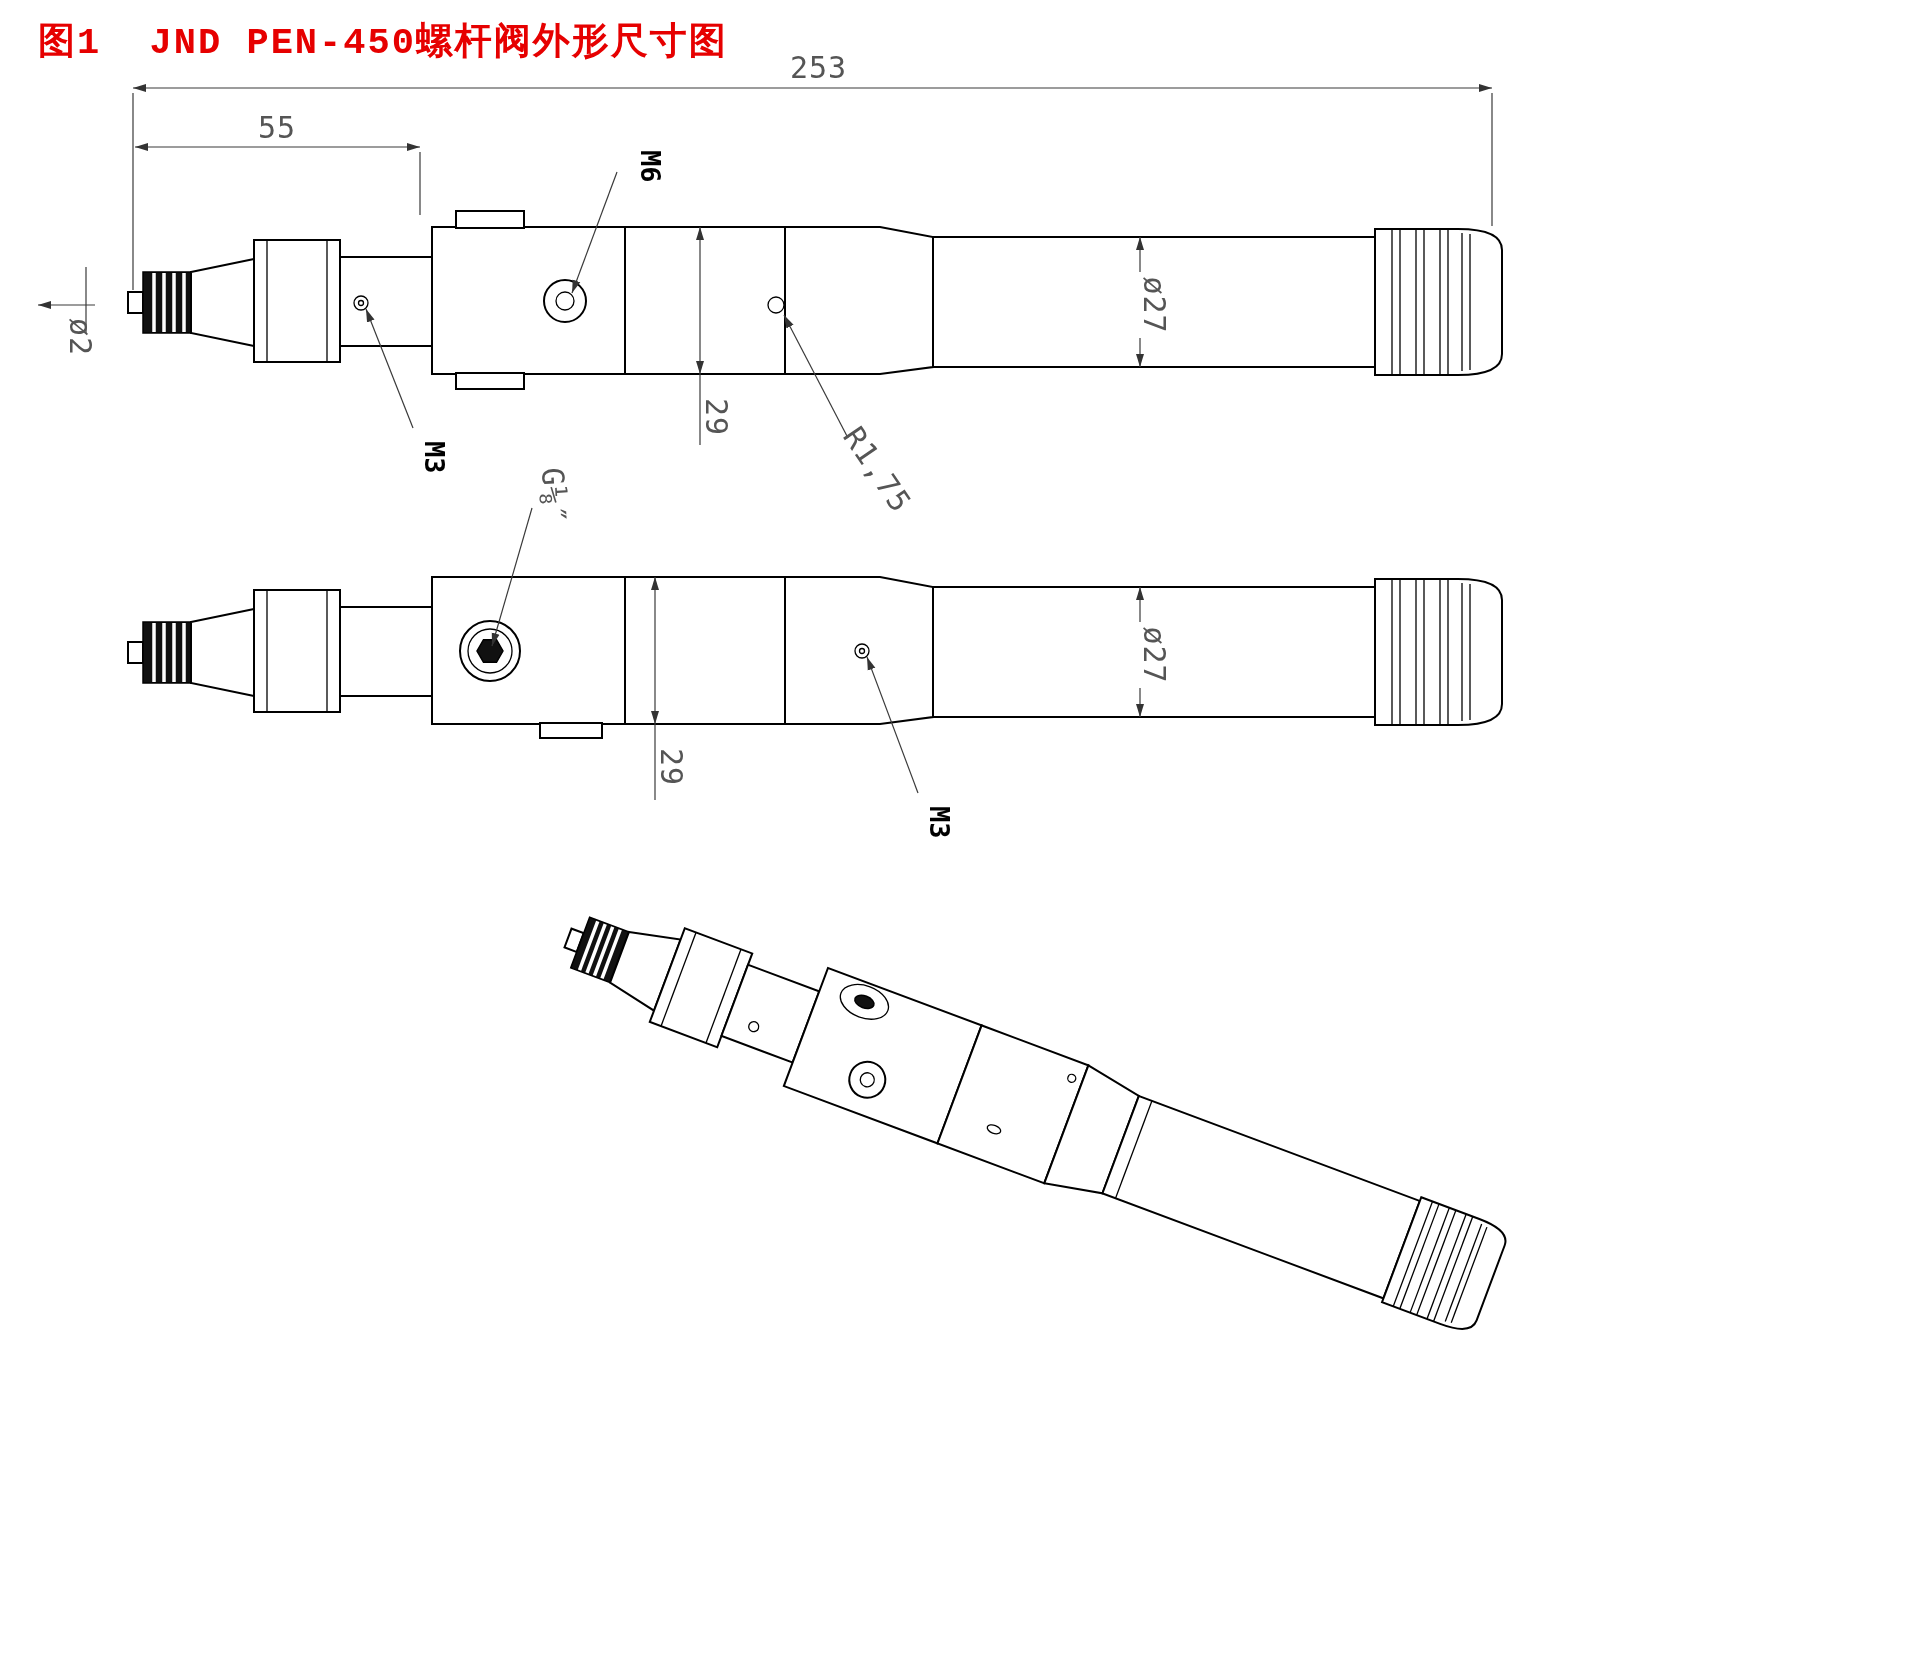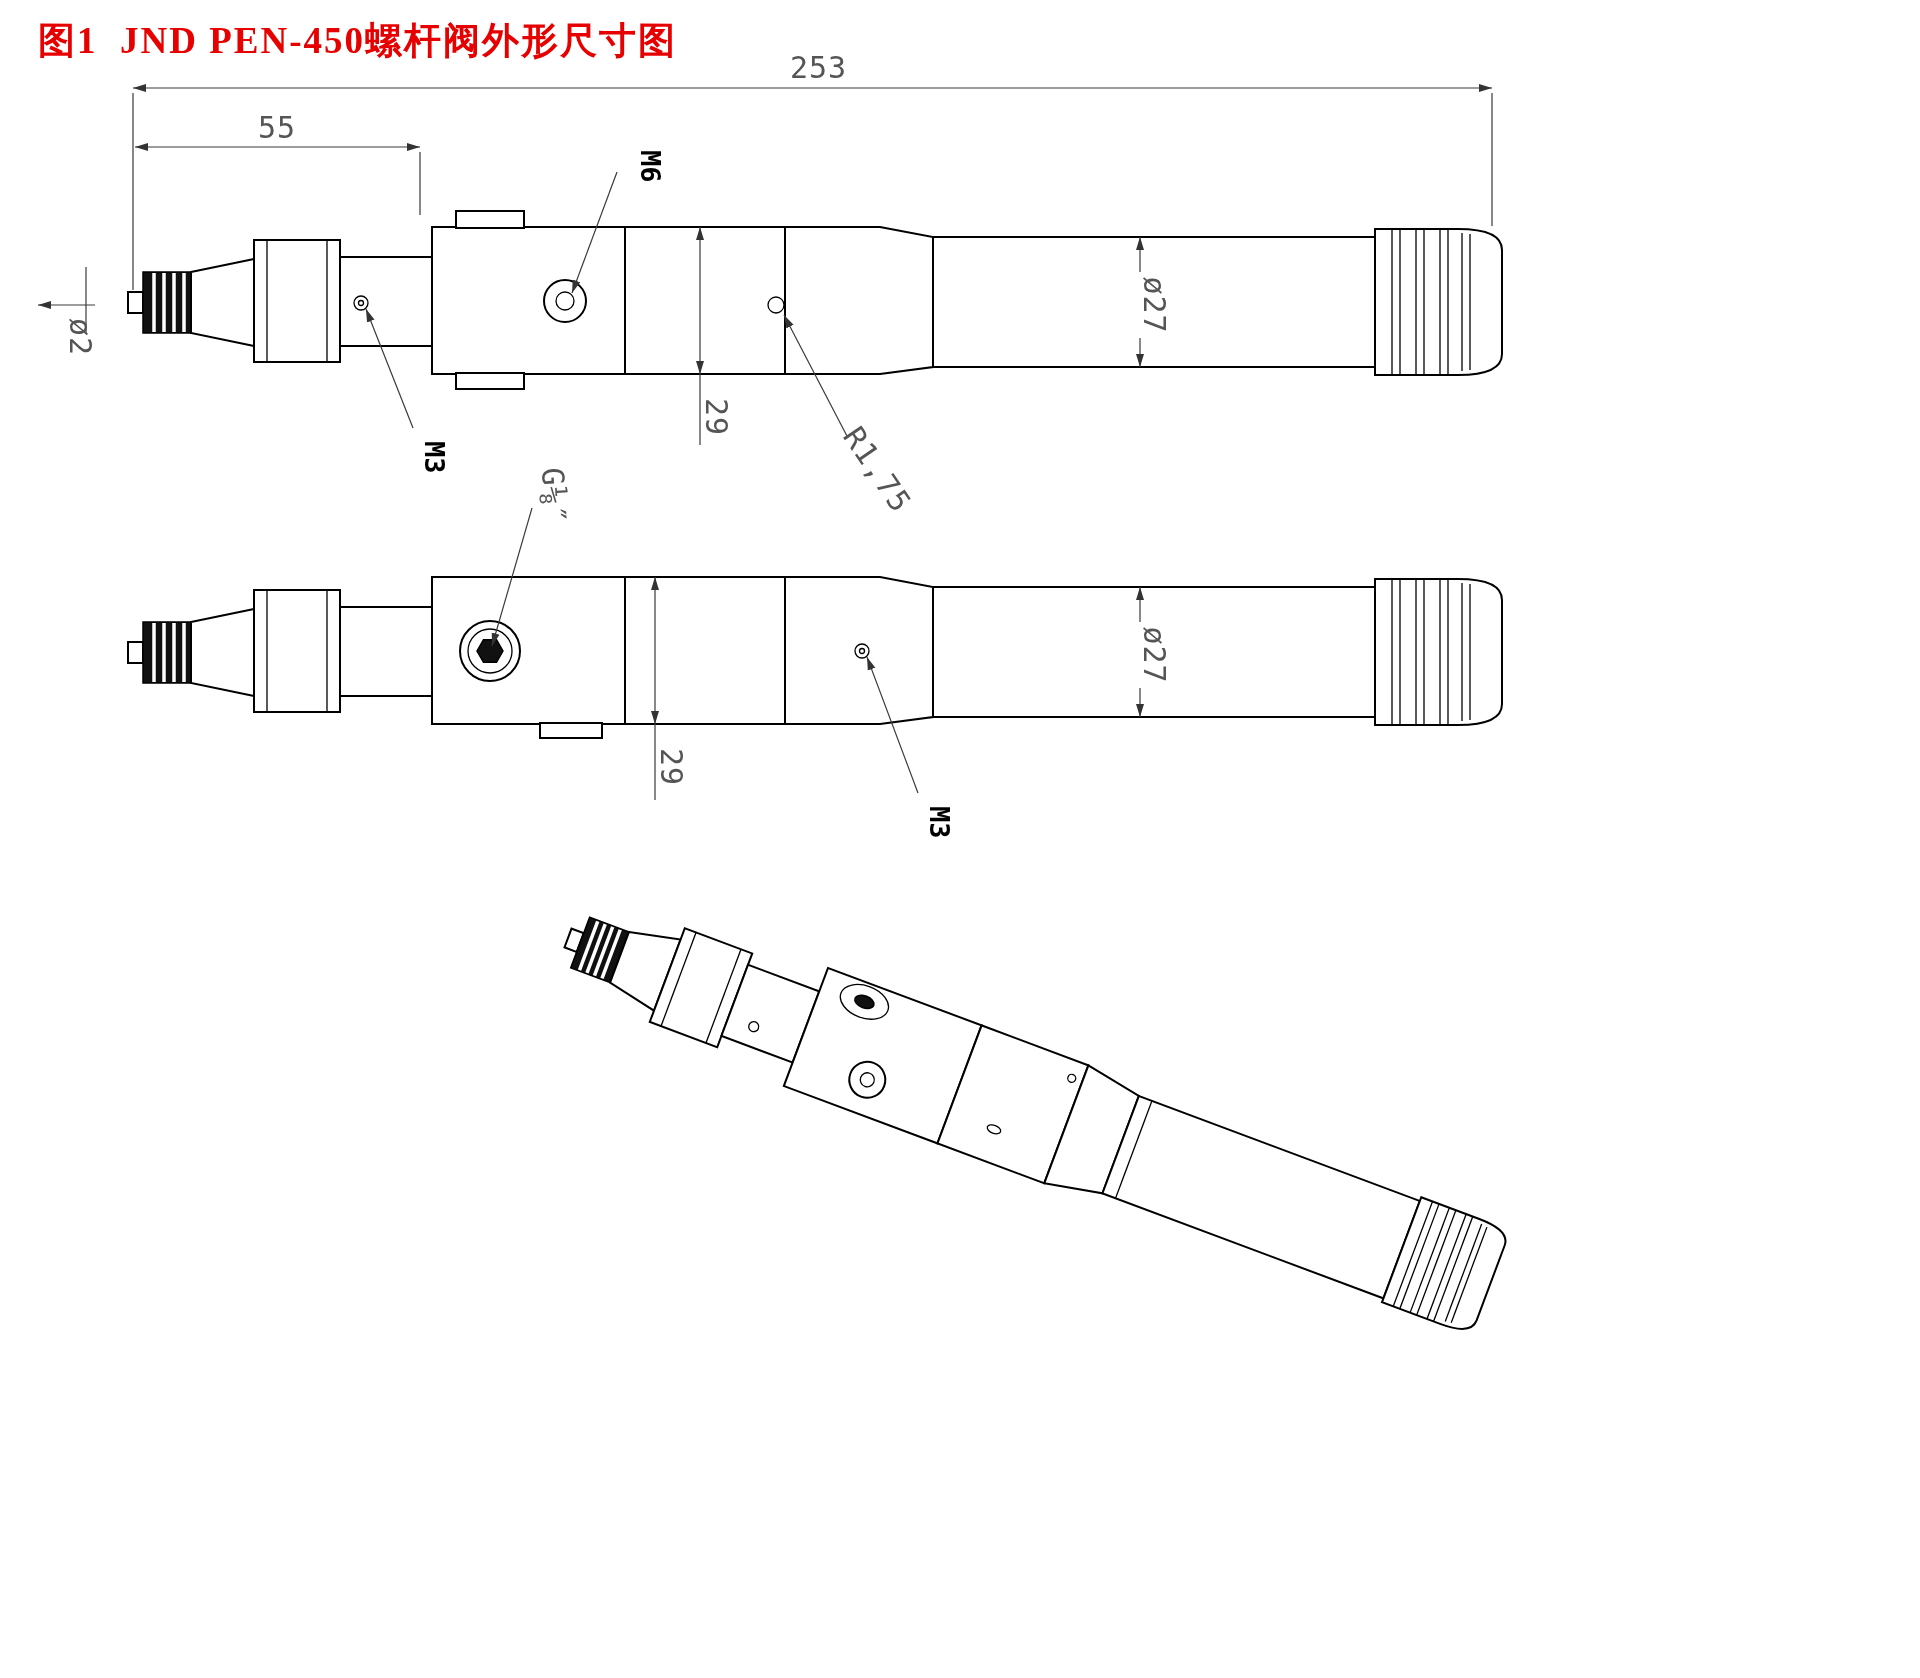--- a/index.html
+++ b/index.html
@@ -1,19 +1,19 @@
 <!DOCTYPE html>
 <html><head>
 <meta charset="utf-8">
 <style>
   html,body { margin:0; padding:0; background:#ffffff; }
   .canvas { position:relative; width:1920px; height:1678px; background:#fff; overflow:hidden; }
   .fig-title {
     position:absolute; left:38px; top:16px;
-    font-family:Liberation Serif, serif;
+    font-family:Liberation Mono, monospace;
     font-size:37px; font-weight:bold; color:#e60000;
     letter-spacing:2px; white-space:pre;
   }
   svg { position:absolute; left:0; top:0; }
   
   .olw { fill:#ffffff; stroke:#000; stroke-width:2; }
   .ol  { fill:none; stroke:#000; stroke-width:2; }
   .thin{ fill:none; stroke:#000; stroke-width:1.3; }
   .blk { fill:#111; stroke:#000; stroke-width:1.5; }
   .stripe { stroke:#fff; stroke-width:3.5; }

